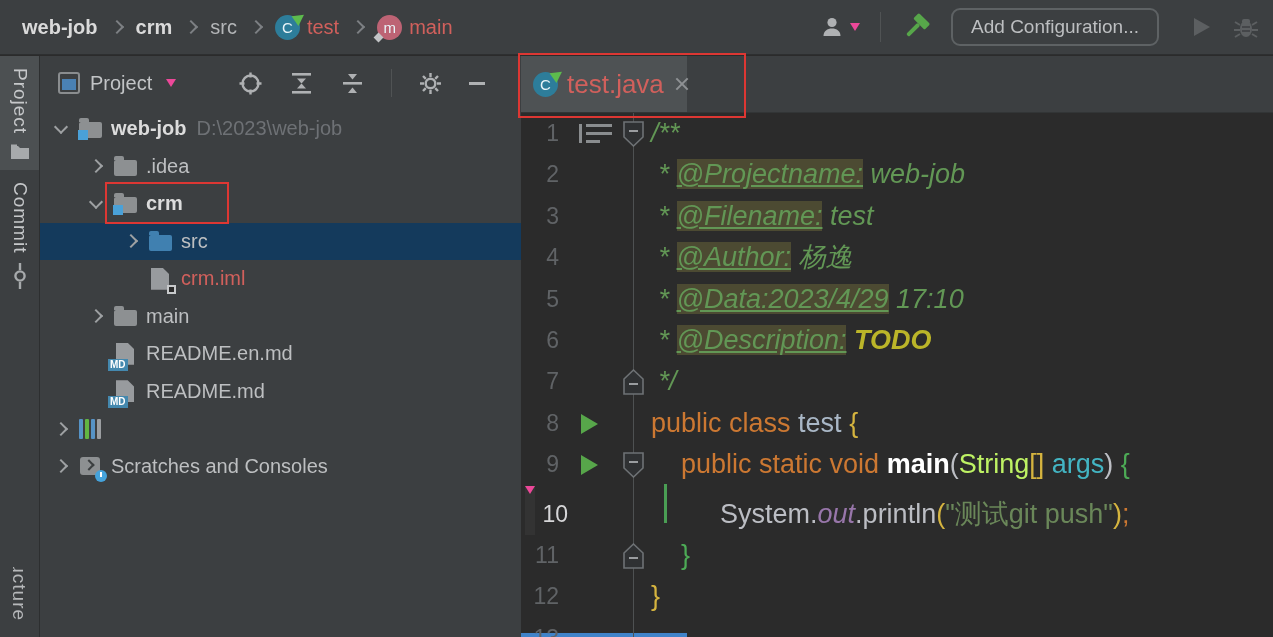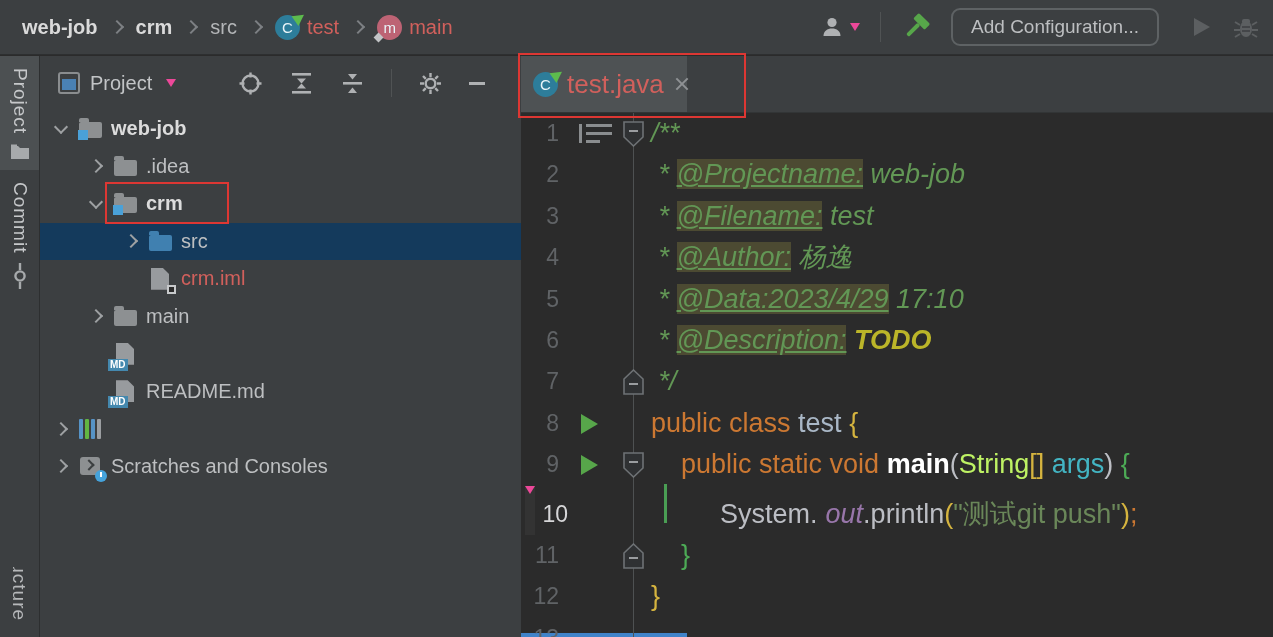--- a/index.html
+++ b/index.html
@@ -107,21 +107,21 @@
   .fold{position:absolute;left:102px;top:8px;width:21px;height:26px;}
   .code-text{position:absolute;left:130px;top:0;height:41.4px;line-height:41.4px;white-space:pre;}
   .tk-c{color:#629755;font-style:italic;}
   .tk-tag{color:#629755;font-style:italic;text-decoration:underline;background:#4c4a32;}
   .tk-kw{color:#cc7832;}
   .tk-cls{color:#a9b7c6;}
   .tk-typ{color:#bef264;}
   .tk-brY{color:#d5b43f;}
   .tk-brG{color:#4dab56;}
   .tk-mtd{color:#ffffff;font-weight:bold;}
-  .tk-fld{color:#9876aa;font-style:italic;margin-left:8px;}
+  .tk-fld{color:#9876aa;font-style:italic;}
   .tk-pln{color:#bcbec4;}
   .tk-str{color:#6a8759;}
   .tk-todo{color:#bbb529;font-weight:bold;font-style:italic;}
   .tk-semi{color:#cc7832;}
   .tk-prm{color:#43b5c3;}
   .green-bar{position:absolute;left:143px;top:371px;width:3px;height:39px;background:#4a9e54;}
   
   .red-rect{position:absolute;border:2px solid #dd3733;z-index:50;pointer-events:none;}
   .red-note{position:absolute;left:396px;top:299px;color:#e8322e;font-size:23px;z-index:60;}
   svg{display:block;}
@@ -277,20 +277,21 @@
         <div class="tree-row" style="padding-left: 10px;">
           <span class="chev expanded">
             <i></i>
           </span>
           <span class="ticon">
             <span class="folder-shape">
               <span class="mod-badge"></span>
             </span>
           </span>
           <span class="lbl bold">web-job</span>
+          <span class="tree-path">D:\2023\web-job</span>
         </div>
         <div class="tree-row" style="padding-left: 45px;">
           <span class="chev collapsed">
             <i></i>
           </span>
           <span class="ticon">
             <span class="folder-shape"></span>
           </span>
           <span class="lbl">.idea</span>
         </div>
@@ -330,20 +331,21 @@
             <span class="folder-shape"></span>
           </span>
           <span class="lbl">main</span>
         </div>
         <div class="tree-row" style="padding-left: 45px;">
           <span class="chev none"></span>
           <span class="ticon">
             <span class="file-shape"></span>
             <span class="md-badge">MD</span>
           </span>
+          <span class="lbl">README.en.md</span>
         </div>
         <div class="tree-row" style="padding-left: 45px;">
           <span class="chev none"></span>
           <span class="ticon">
             <span class="file-shape"></span>
             <span class="md-badge">MD</span>
           </span>
           <span class="lbl">README.md</span>
         </div>
         <div class="tree-row" style="padding-left: 10px;">

